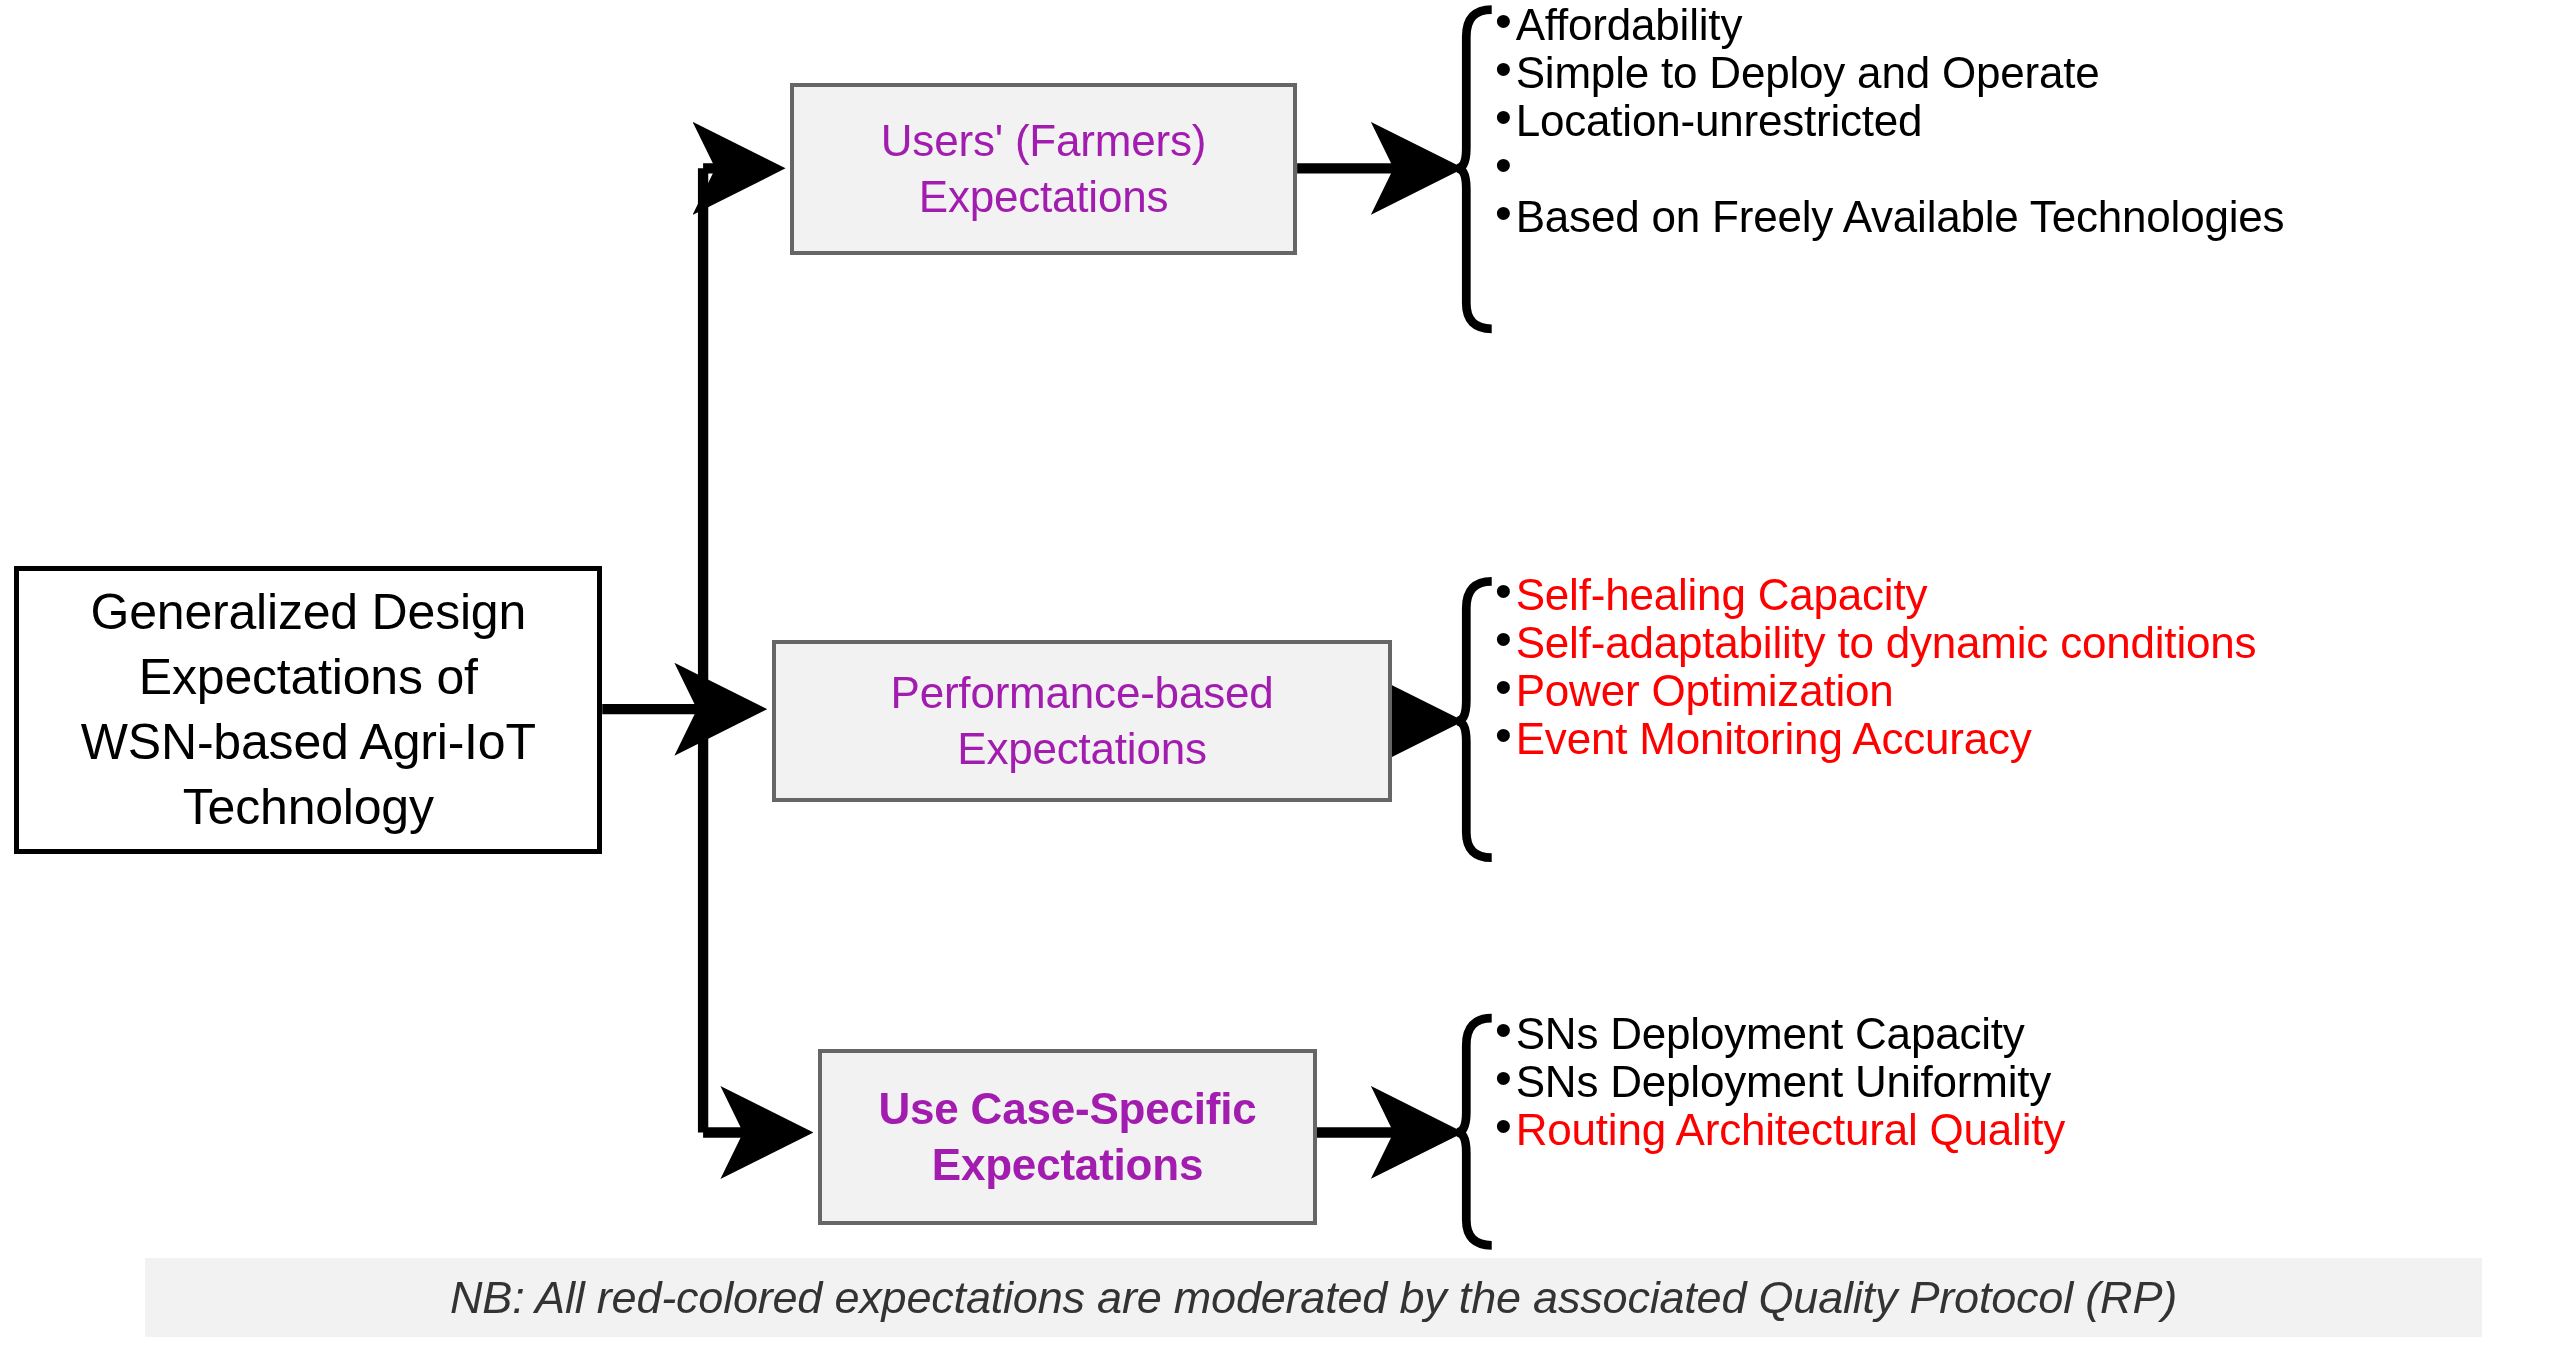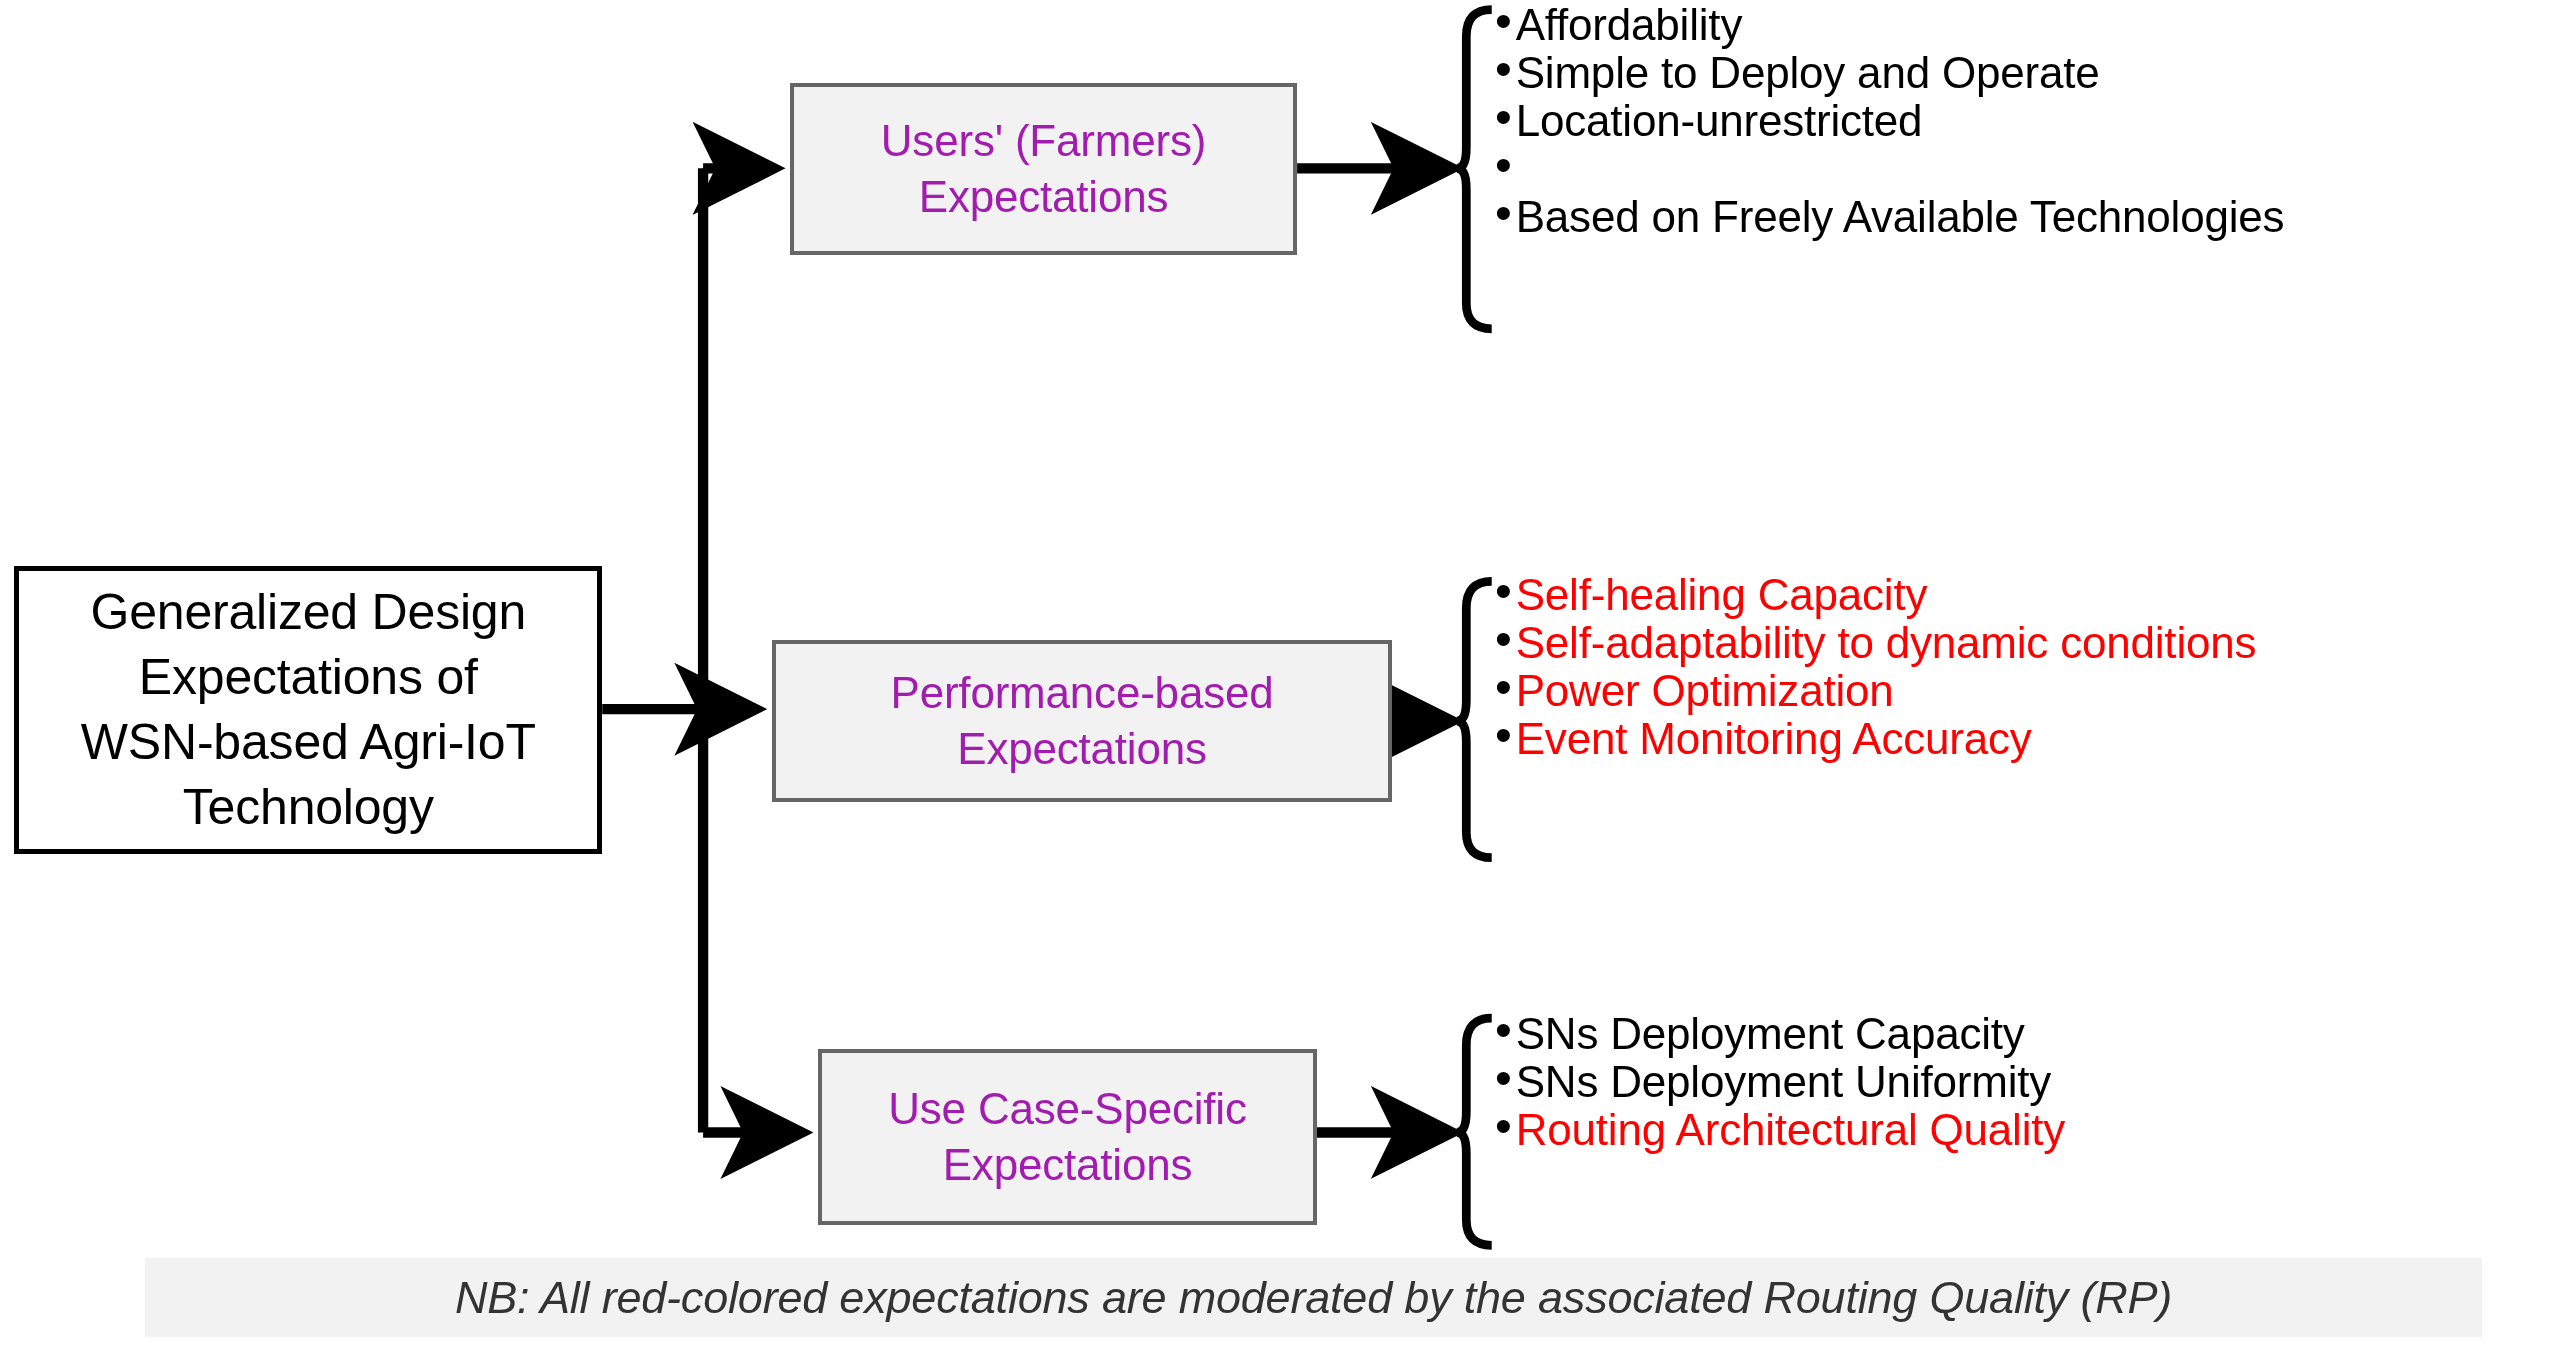--- a/index.html
+++ b/index.html
@@ -38,21 +38,21 @@
     display:flex;align-items:center;justify-content:center;
   }
   .branch-box .txt{
     font-size:44px;line-height:1.28;
     color:#a21caf;text-align:center;
     white-space:pre-line;
     letter-spacing:-0.2px;
   }
   #box-users{left:790px;top:83px;width:507px;height:172px;}
   #box-perf {left:772px;top:640px;width:620px;height:162px;}
-  #box-usecase{left:818px;top:1049px;width:499px;height:176px;}
+  #box-usecase{left:818px;top:1049px;width:499px;height:176px;font-weight:bold;}
 
   
   .bullet-list{position:absolute;}
   .bullet-row{
     display:flex;align-items:baseline;
     height:48px;
   }
   .bullet-dot{
     width:20.7px;min-width:20.7px;
     font-size:48px;line-height:1;
@@ -195,17 +195,17 @@
         <span class="bullet-dot">•</span>
         <span class="bullet-text">SNs Deployment Uniformity</span>
       </div>
       <div class="bullet-row">
         <span class="bullet-dot">•</span>
         <span class="bullet-text red">Routing Architectural Quality</span>
       </div>
     </div>
 
   <div class="footer-note">
-    <div class="txt">NB: All red-colored expectations are moderated by the associated Routing Quality (RP)</div>
+    <div class="txt">NB: All red-colored expectations are moderated by the associated Quality Protocol (RP)</div>
   </div>
 
 </div>
 
 
 </body></html>

